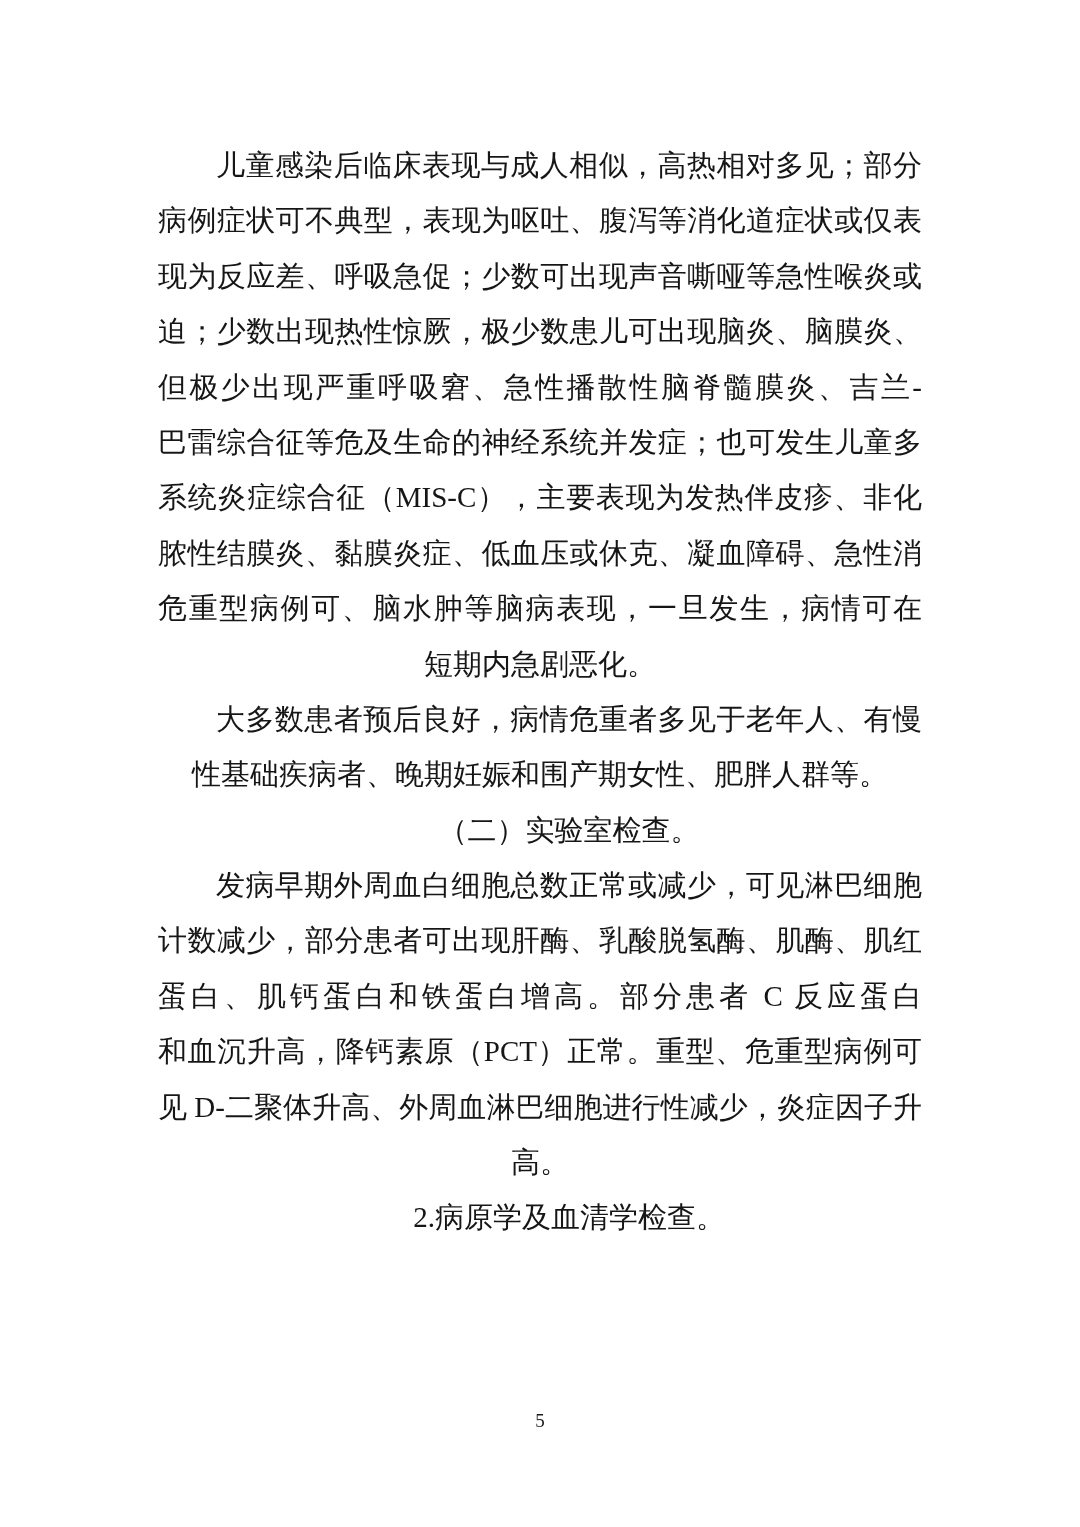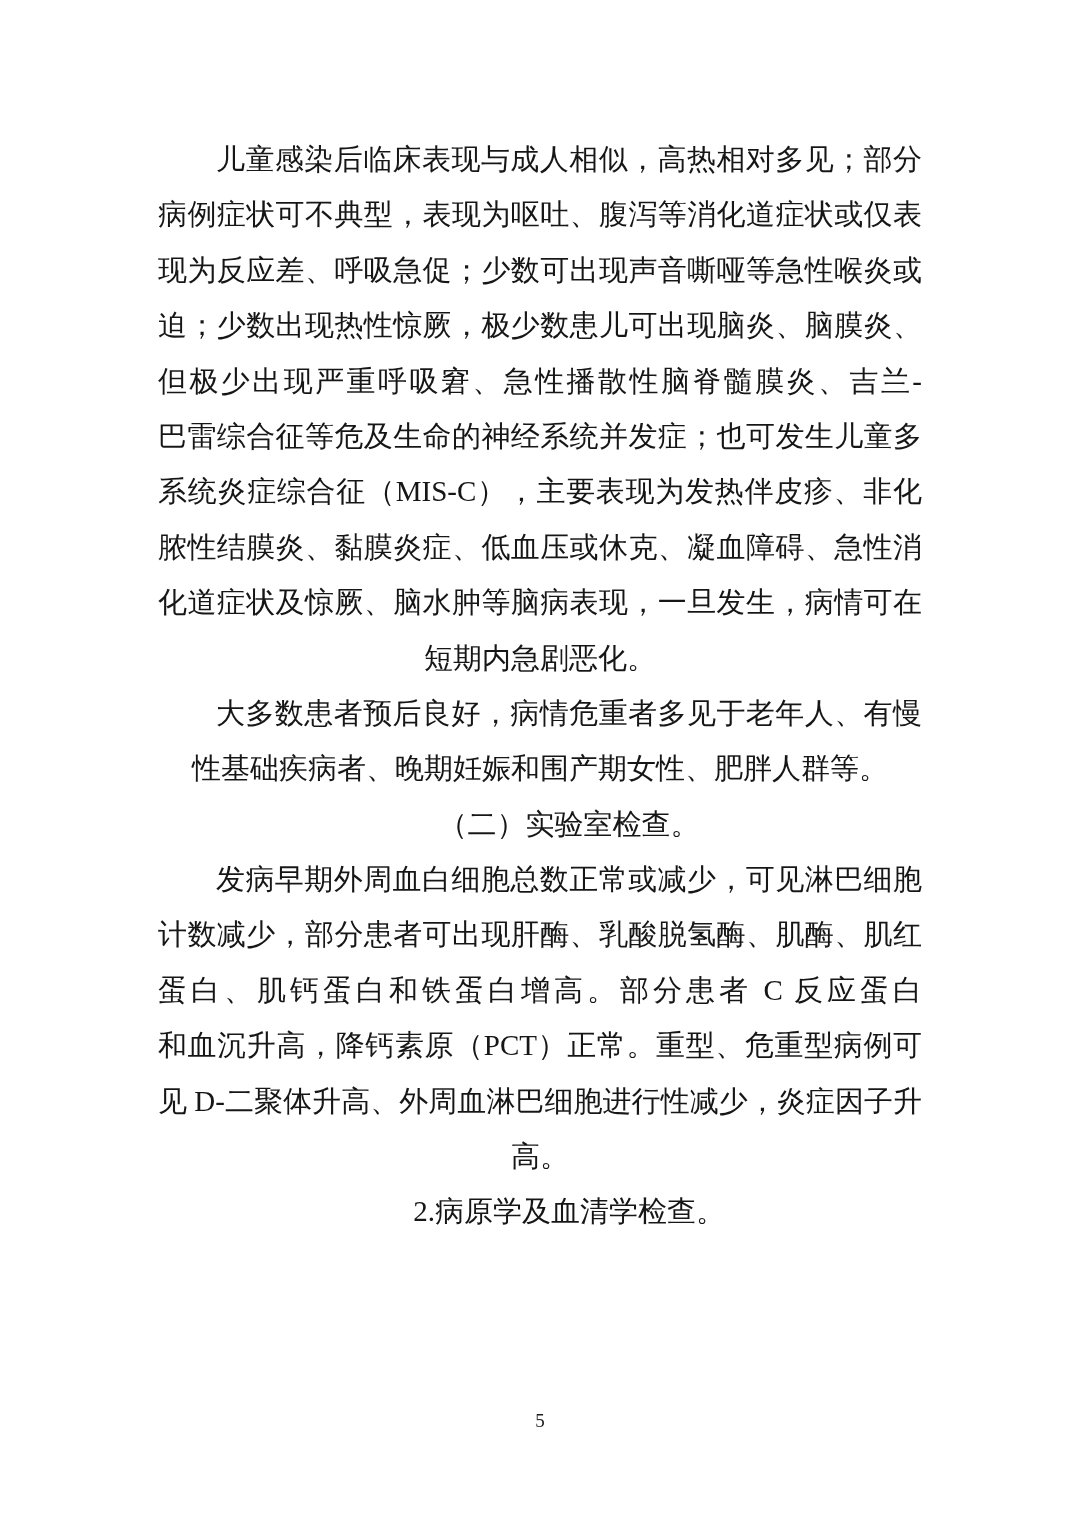--- a/index.html
+++ b/index.html
@@ -12,21 +12,21 @@
     width: 1080px;
     height: 1527px;
     background: #ffffff;
     overflow: hidden;
     font-family: "Liberation Serif", "DejaVu Serif", serif;
     color: #161616;
   }
   .text-block {
     position: absolute;
     left: 158px;
-    top: 132px;
+    top: 138px;
     width: 764px;
     font-size: 29px;
     line-height: 55.4px;
     font-weight: 400;
   }
   .line {
     height: 55.4px;
     overflow: hidden;
     white-space: normal;
     text-align: center;
@@ -57,21 +57,21 @@
 
   <div class="text-block">
     <div class="line j ind">儿童感染后临床表现与成人相似，高热相对多见；部分</div>
     <div class="line j">病例症状可不典型，表现为呕吐、腹泻等消化道症状或仅表</div>
     <div class="line j">现为反应差、呼吸急促；少数可出现声音嘶哑等急性喉炎或</div>
     <div class="line j">迫；少数出现热性惊厥，极少数患儿可出现脑炎、脑膜炎、</div>
     <div class="line j">但极少出现严重呼吸窘、急性播散性脑脊髓膜炎、吉兰-</div>
     <div class="line j">巴雷综合征等危及生命的神经系统并发症；也可发生儿童多</div>
     <div class="line j">系统炎症综合征（MIS-C），主要表现为发热伴皮疹、非化</div>
     <div class="line j">脓性结膜炎、黏膜炎症、低血压或休克、凝血障碍、急性消</div>
-    <div class="line j">化道症状及惊厥、脑水肿等脑病表现，一旦发生，病情可在</div>
+    <div class="line j">危重型病例可、脑水肿等脑病表现，一旦发生，病情可在</div>
     <div class="line">短期内急剧恶化。</div>
     <div class="line j ind">大多数患者预后良好，病情危重者多见于老年人、有慢</div>
     <div class="line">性基础疾病者、晚期妊娠和围产期女性、肥胖人群等。</div>
     <div class="line ind">（二）实验室检查。</div>
     <div class="line j ind">发病早期外周血白细胞总数正常或减少，可见淋巴细胞</div>
     <div class="line j">计数减少，部分患者可出现肝酶、乳酸脱氢酶、肌酶、肌红</div>
     <div class="line j">蛋白、肌钙蛋白和铁蛋白增高。部分患者 C 反应蛋白（CRP）</div>
     <div class="line j">和血沉升高，降钙素原（PCT）正常。重型、危重型病例可</div>
     <div class="line j">见 D-二聚体升高、外周血淋巴细胞进行性减少，炎症因子升</div>
     <div class="line">高。</div>

